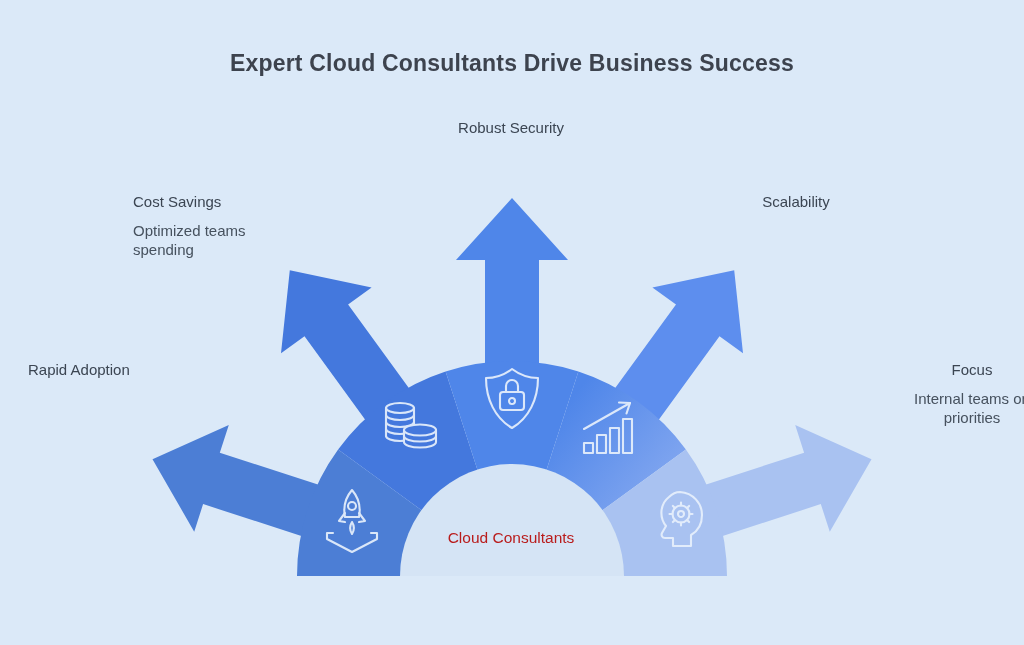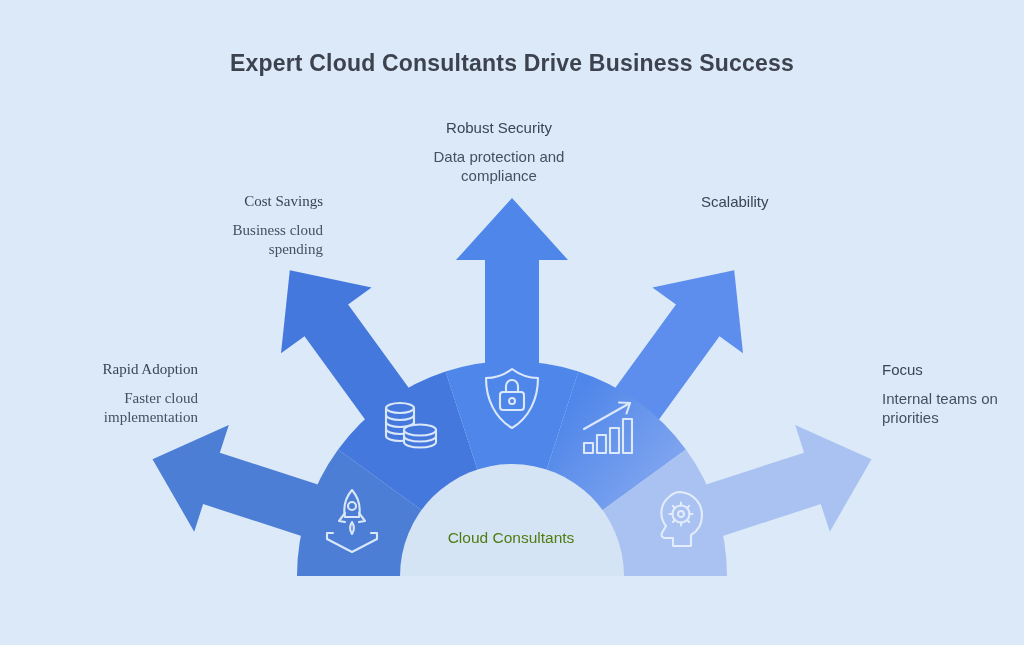--- a/index.html
+++ b/index.html
@@ -10,31 +10,31 @@
   }
   .stage{position:absolute;inset:0;}
   svg{position:absolute;left:0;top:0;}
   .main-title{
     position:absolute;left:0;top:50px;width:1024px;text-align:center;
     font-size:23px;font-weight:700;color:#3d434e;letter-spacing:.2px;
   }
   .label{position:absolute;font-size:15px;color:#3e4956;}
   .label .t{display:block;margin-bottom:11px;font-weight:400;color:#3b4552;}
   .label .d{display:block;white-space:pre-line;line-height:19px;color:#46515e;}
-  .align-r{text-align:right;font-family:Liberation Serif, serif;}
-  .align-l{text-align:left;}
+  .align-r{}
+  .align-l{text-align:center;}
   .align-c{text-align:center;}
   .item0{left:28px;top:361px;width:170px;}
   .item1{left:133px;top:193px;width:190px;}
-  .item2{left:349px;top:119px;width:300px;}
+  .item2{left:361px;top:119px;width:300px;}
   .item3{left:701px;top:193px;width:190px;}
   .item4{left:882px;top:361px;width:180px;}
   .center-label{
     position:absolute;left:361px;top:529px;width:300px;text-align:center;
-    font-size:15.5px;color:#4d7c0f;
+    font-size:15.5px;color:#b91c1c;
   }
   .icon{stroke:#e7f0fc;stroke-width:2.1;fill:none;stroke-linecap:round;stroke-linejoin:round;opacity:.92;}
 </style>
 </head>
 <body>
 
 <div class="stage">
 
   <svg width="1024" height="645" viewBox="0 0 1024 645">
     <defs>
@@ -97,34 +97,30 @@
       <circle cx="4" cy="-5" r="8.5"></circle>
       <circle cx="4" cy="-5" r="3"></circle>
       <path d="M12.5,-5 L15.5,-5 M10,1 L12.1,3.1 M4,3.5 L4,6.5 M-2,1 L-4.1,3.1 M-4.5,-5 L-7.5,-5 M-2,-11 L-4.1,-13.1 M4,-13.5 L4,-16.5 M10,-11 L12.1,-13.1"></path>
     </g>
   </svg>
 
   <div class="main-title">Expert Cloud Consultants Drive Business Success</div>
 
   <div class="label item0 align-r">
     <span class="t">Rapid Adoption</span>
-    <span class="d">Faster cloud
-implementation</span>
   </div>
 
   <div class="label item1 align-r">
     <span class="t">Cost Savings</span>
-    <span class="d">Business cloud
+    <span class="d">Optimized teams
 spending</span>
   </div>
 
   <div class="label item2 align-c">
     <span class="t">Robust Security</span>
-    <span class="d">Data protection and
-compliance</span>
   </div>
 
   <div class="label item3 align-l">
     <span class="t">Scalability</span>
   </div>
 
   <div class="label item4 align-l">
     <span class="t">Focus</span>
     <span class="d">Internal teams on
 priorities</span>

